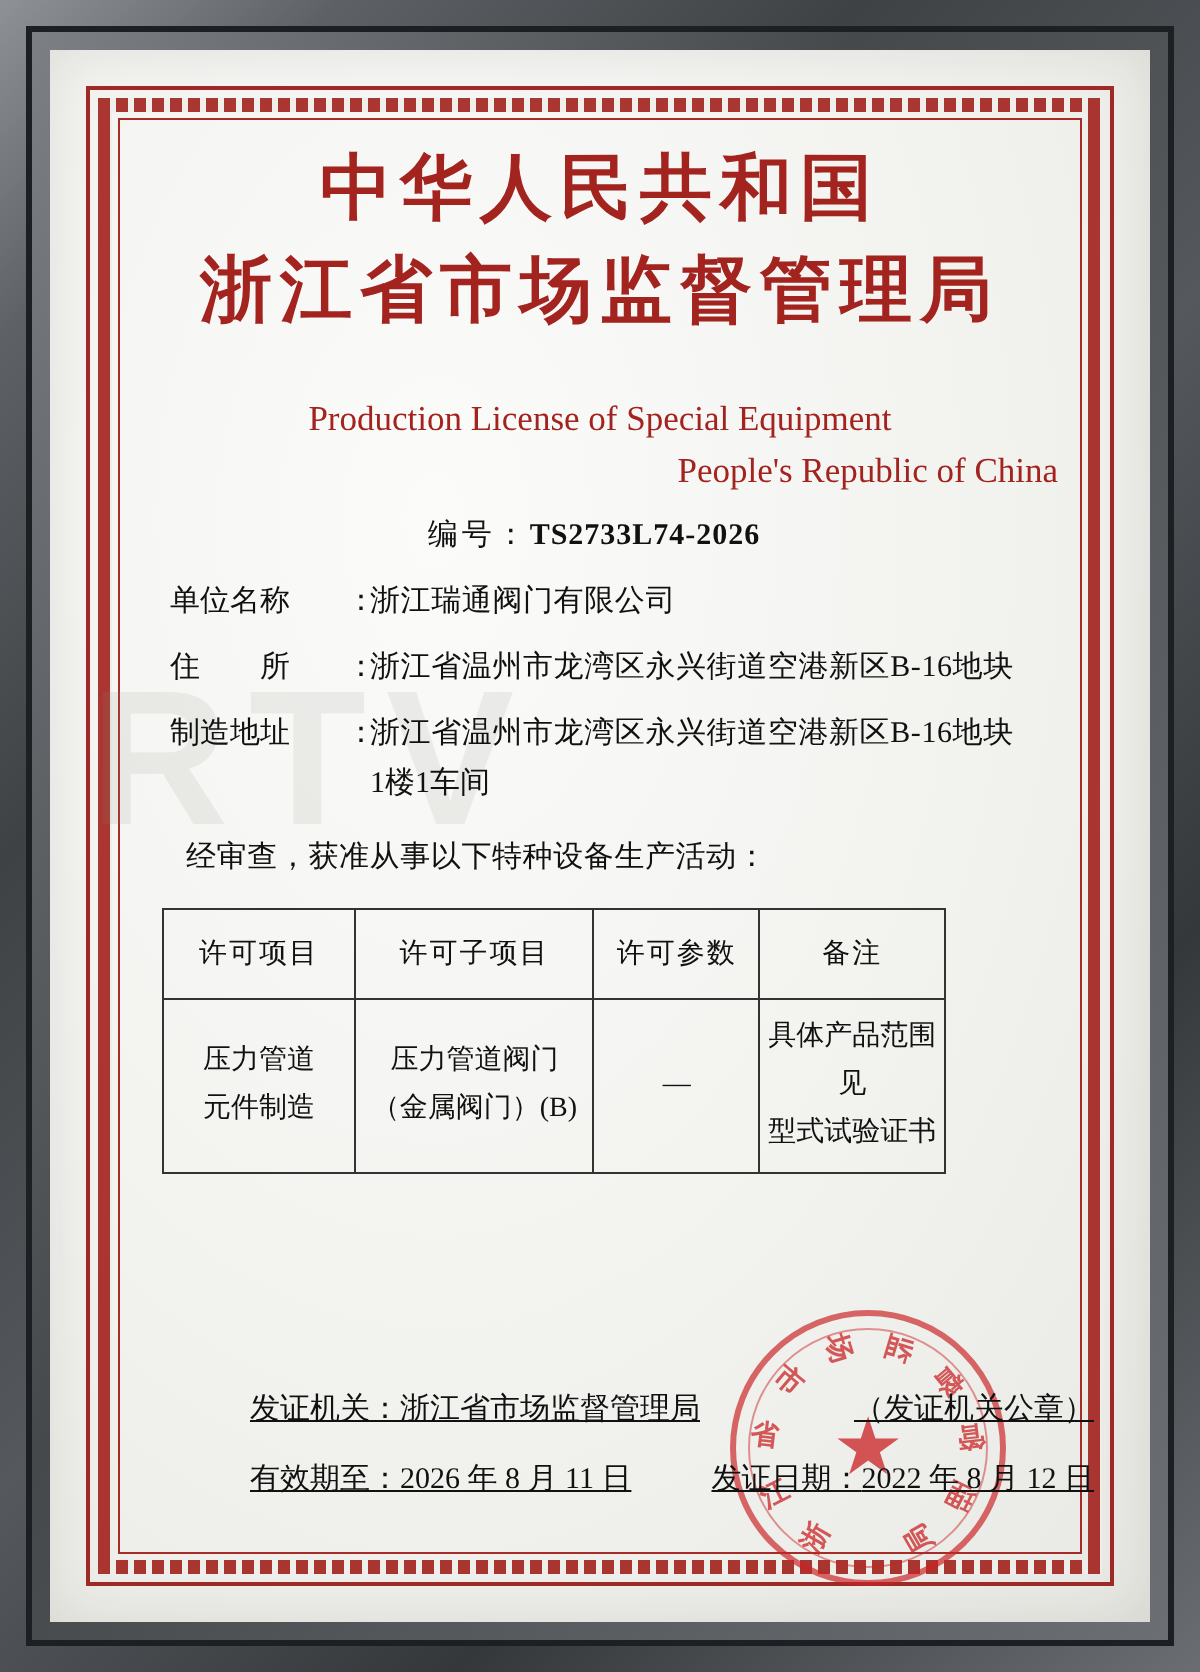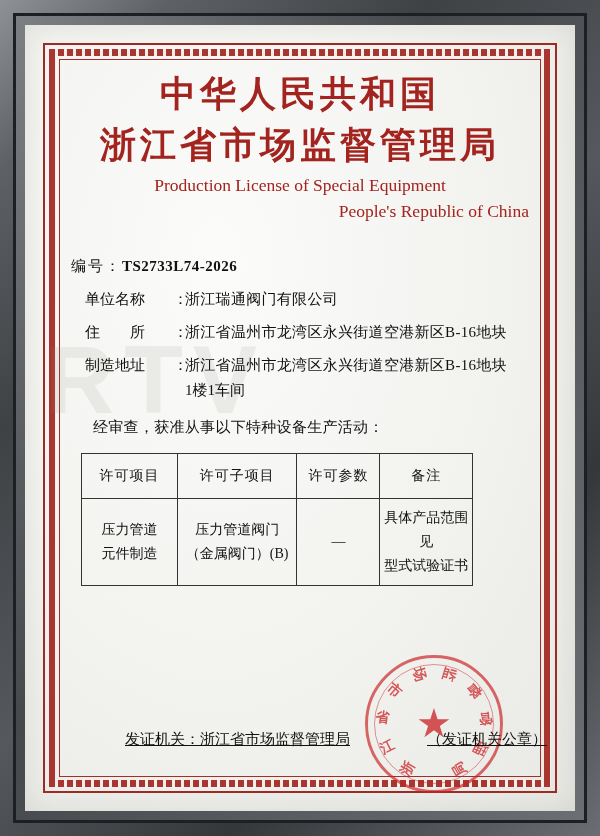--- a/index.html
+++ b/index.html
@@ -102,34 +102,34 @@
     letter-spacing: 4px;
     line-height: 1.35;
     font-family: Liberation Mono, monospace;
   }
   .title-cn2 { margin-top: 2px; }
   .title-en {
     text-align: center;
     color: #a3231f;
     font-size: 17.5px;
     line-height: 1.5;
-    margin-top: 0;
+    margin-top: 24px;
     font-family: "Liberation Serif", serif;
   }
   .title-en2 {
     text-align: right;
     color: #a3231f;
     font-size: 17.5px;
     line-height: 1.5;
     font-family: "Liberation Serif", serif;
   }
 
   .serial-row {
-    margin-top: 32px;
-    text-align: left;
+    margin-top: 9px;
+    text-align: center;
     font-size: 15px;
     letter-spacing: 0.5px;
     padding-right: 6px;
   }
   .serial-label { letter-spacing: 2px; }
   .serial-value { font-weight: bold; }
 
   .field {
     display: flex;
     align-items: flex-start;
@@ -340,16 +340,24 @@
       <div class="seal-bottom"></div>
     </div>
 
     <div class="footer">
       <div class="footer-row">
         <span class="footer-left">
           <span>发证机关：</span><span>浙江省市场监督管理局</span>
         </span>
         <span class="footer-right">（发证机关公章）</span>
       </div>
+      <div class="footer-row">
+        <span class="footer-left">
+          <span>有效期至：</span><span>2026 年 8 月 11 日</span>
+        </span>
+        <span class="footer-right">
+          <span>发证日期：</span><span>2022 年 8 月 12 日</span>
+        </span>
+      </div>
     </div>
 
   </div>
 </div>
 
 </body></html>

